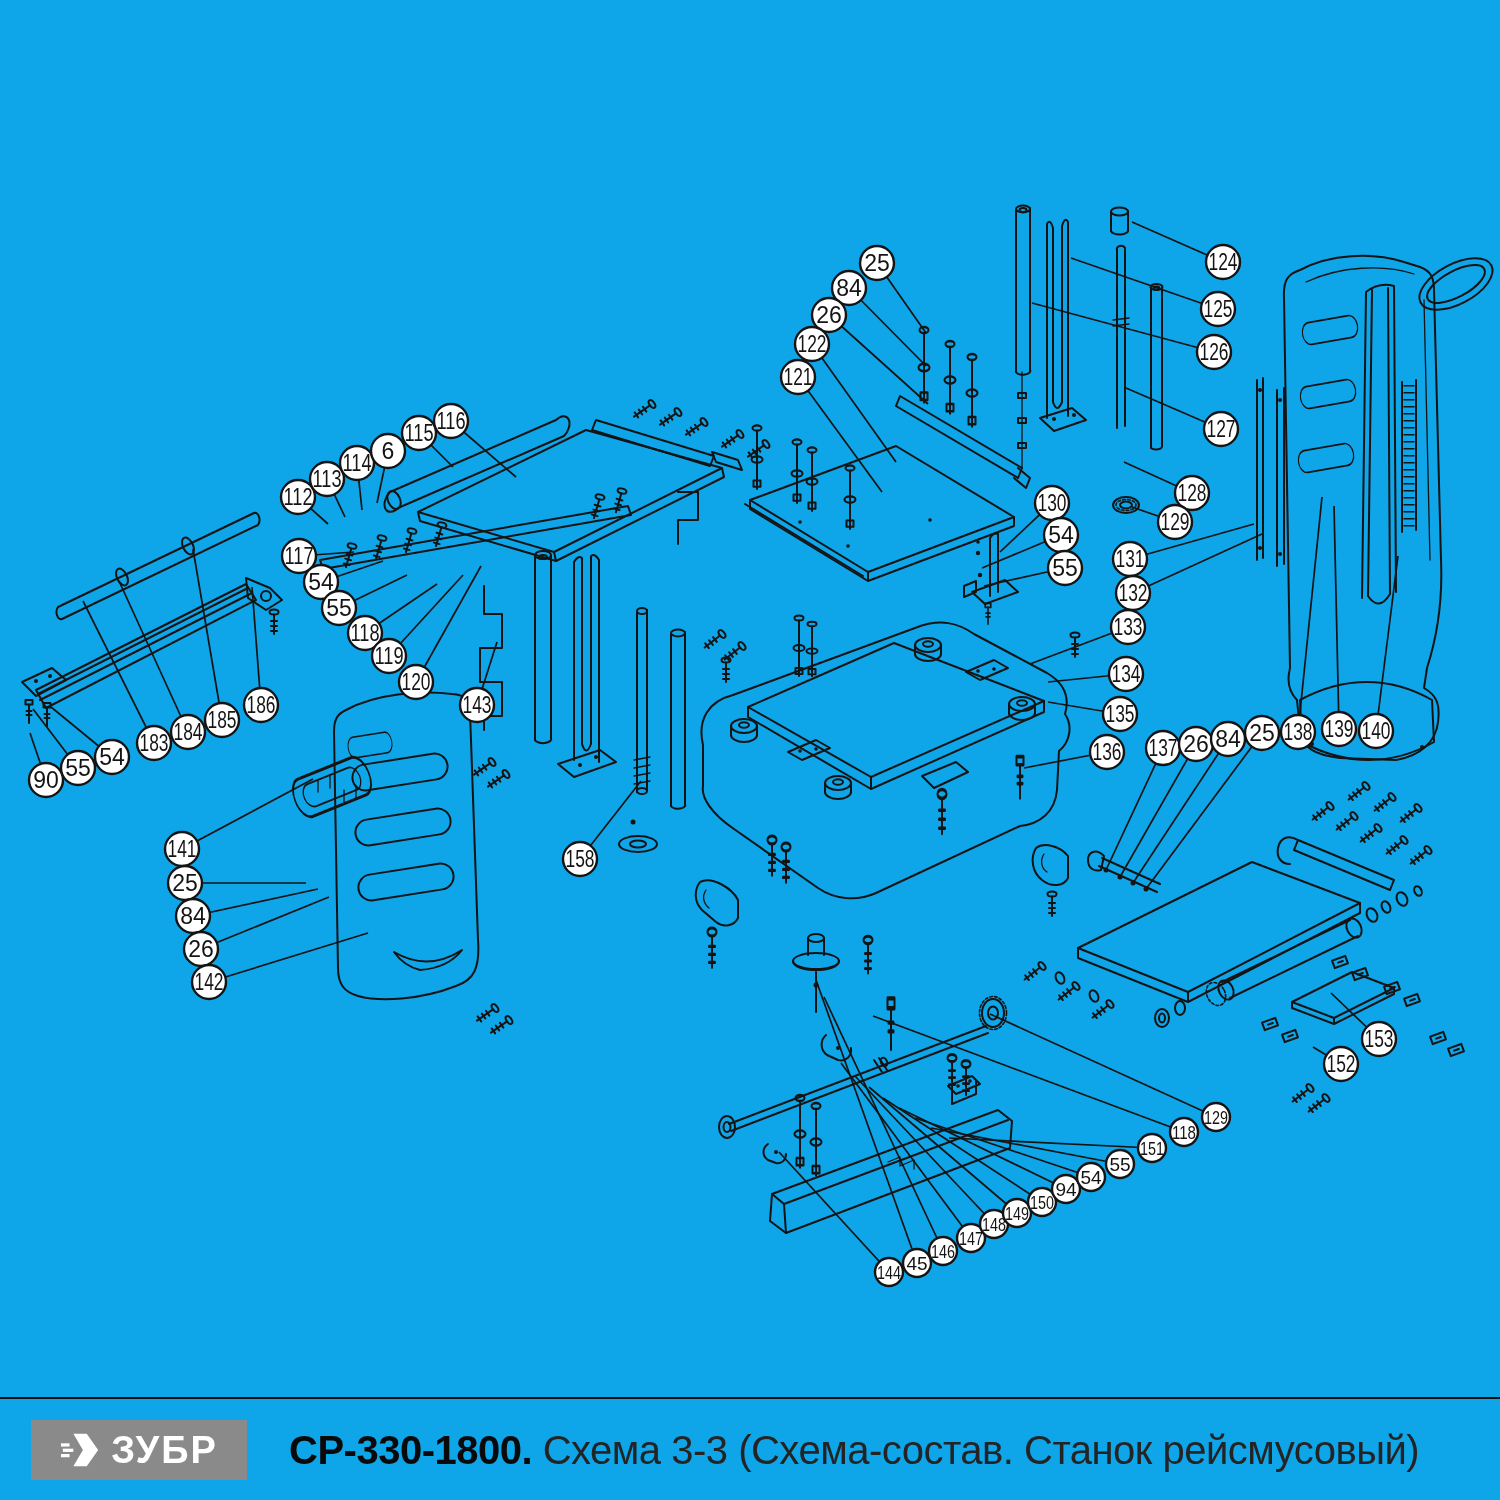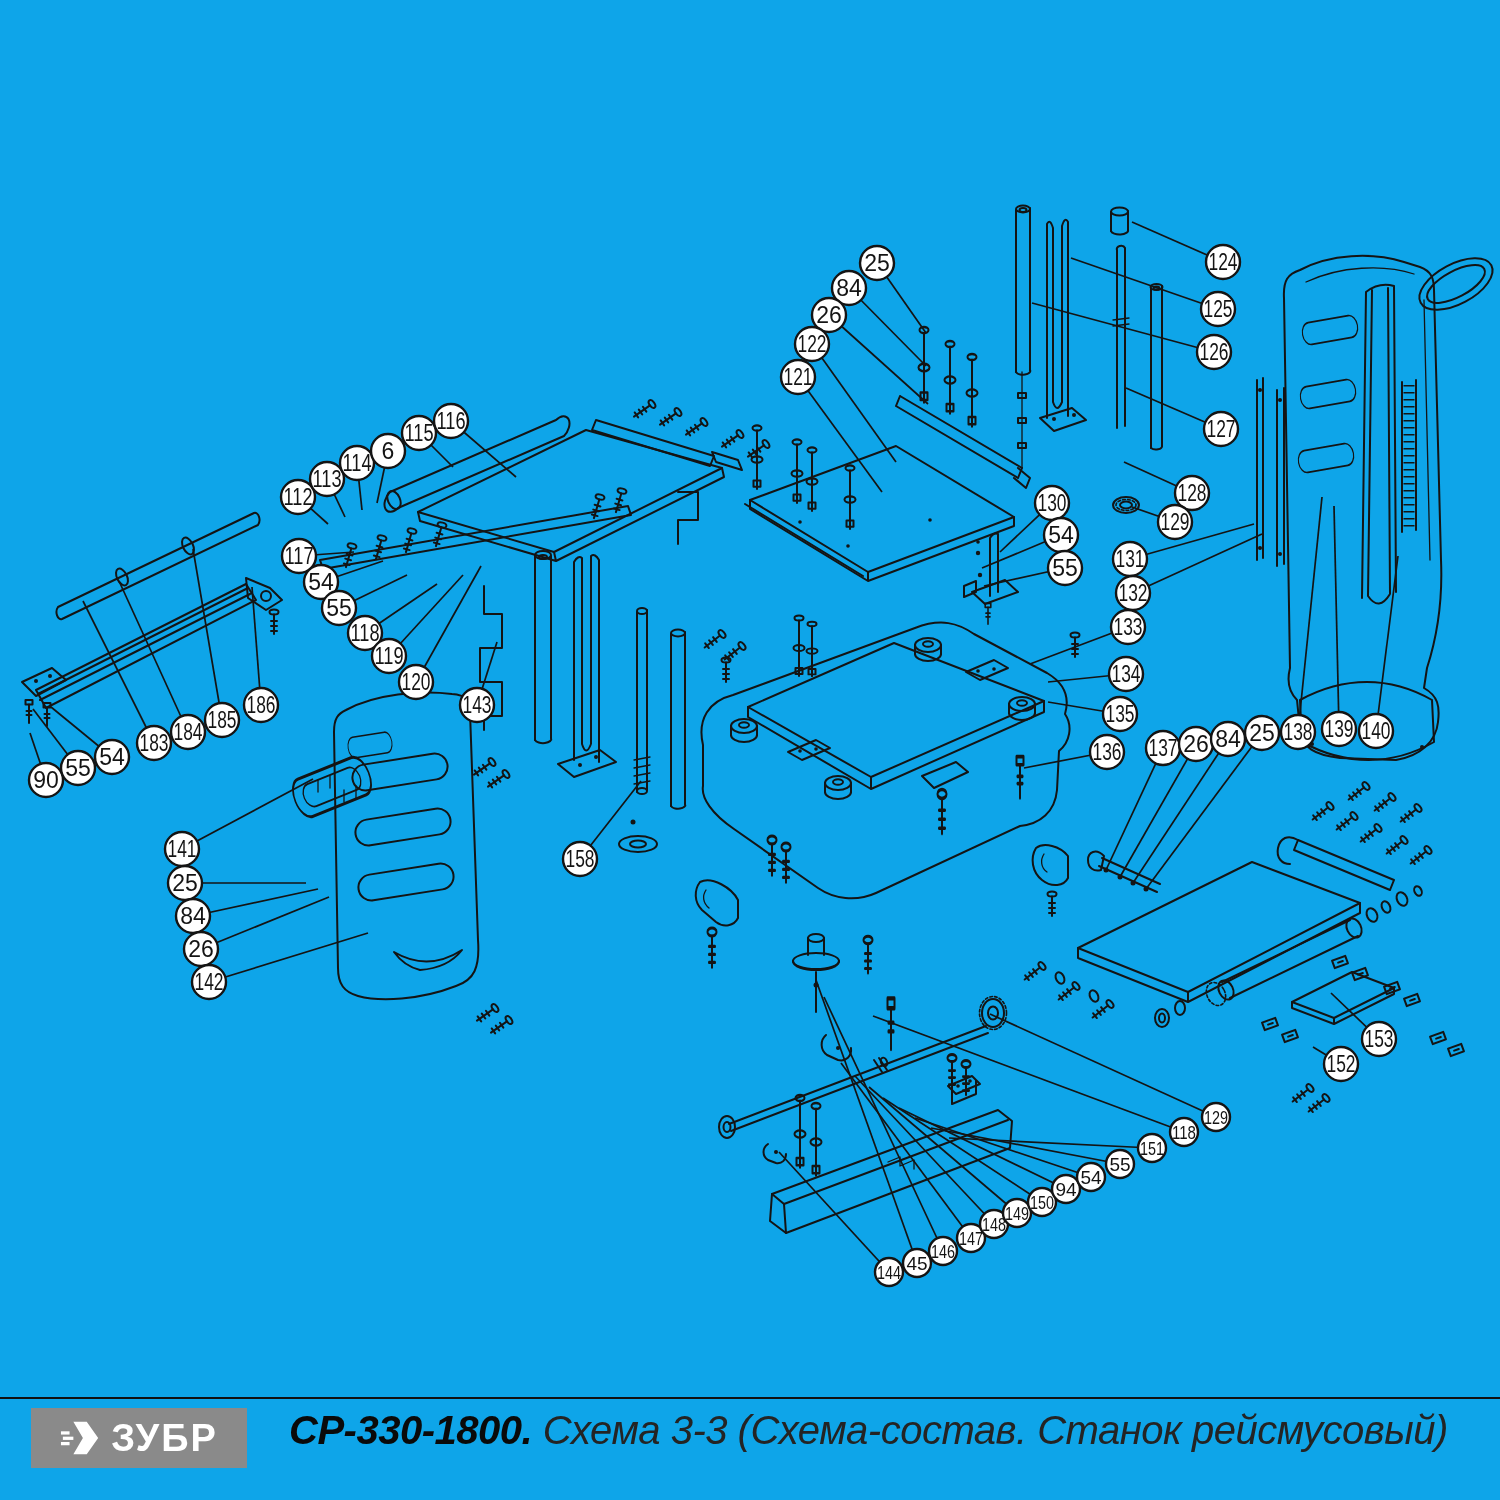--- a/index.html
+++ b/index.html
@@ -9,24 +9,24 @@
   #art{stroke:#141414;stroke-width:2;fill:none;stroke-linecap:round;stroke-linejoin:round;}
   #art .dot{fill:#141414;stroke:none;}
   #art .thin{stroke-width:1.3;}
   #art .ticks{stroke-width:11;stroke-dasharray:1.6,5.4;stroke-linecap:butt;}
   #art .dash{stroke-dasharray:2.6,2.2;stroke-width:1.6;}
   .leader{stroke:#141414;stroke-width:1.7;}
   .balloon{fill:#fff;stroke:#141414;stroke-width:2.4;}
   .balloon-num{fill:#141414;text-anchor:middle;font-family:"Liberation Sans",sans-serif;}
   .footer{position:absolute;left:0;top:1397px;width:1500px;}
   .rule{height:2px;background:#111;}
-  .footer-row{display:flex;margin-top:9px;padding-left:31px;}
+  .footer-row{display:flex;align-items:center;margin-top:21px;padding-left:31px;}
   .logo-box{width:216px;height:60px;display:flex;align-items:center;justify-content:center;gap:9px;}
   .logo-text{color:#fff;font-weight:bold;font-size:38px;letter-spacing:2px;line-height:1;}
-  .footer-title{margin-left:42px;font-size:40px;white-space:nowrap;letter-spacing:-0.5px;font-style:italic;}
+  .footer-title{margin-left:42px;font-size:40px;white-space:nowrap;letter-spacing:-0.5px;}
   .title-bold{font-weight:bold;color:#0a0a0a;}
   .title-rest{font-weight:normal;color:#242424;}
 </style>
 </head>
 <body>
 
 <div id="stage">
 
 <svg id="diagram" width="1500" height="1500" viewBox="0 0 1500 1500">
   <defs>

